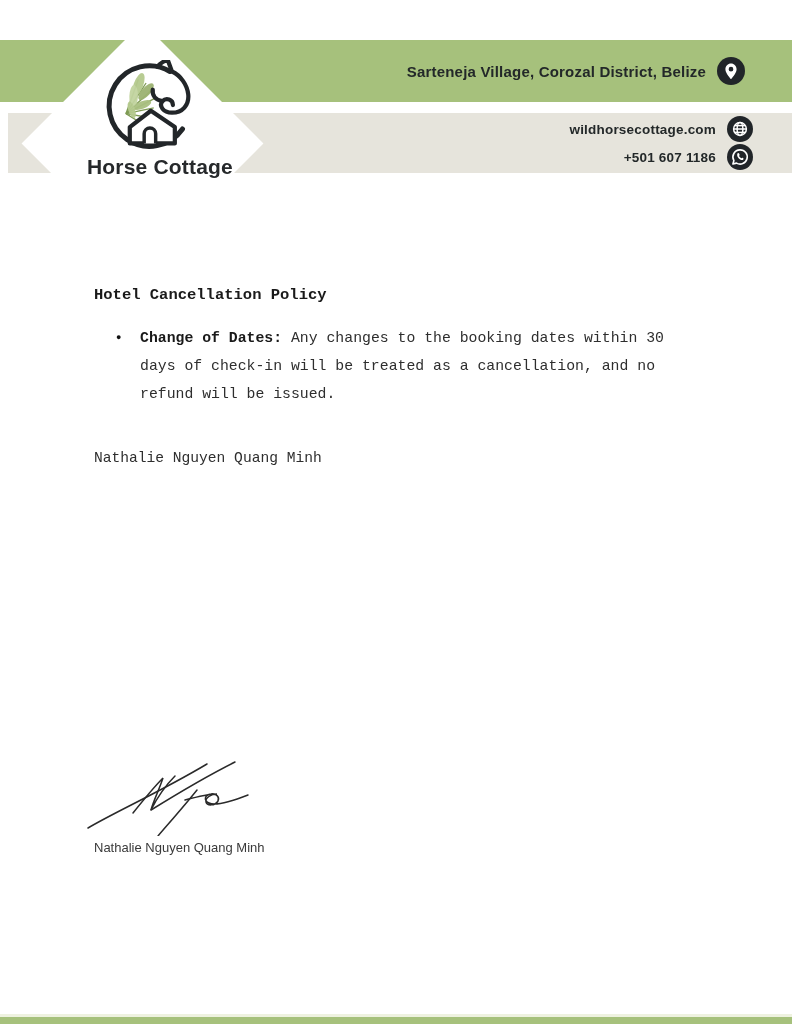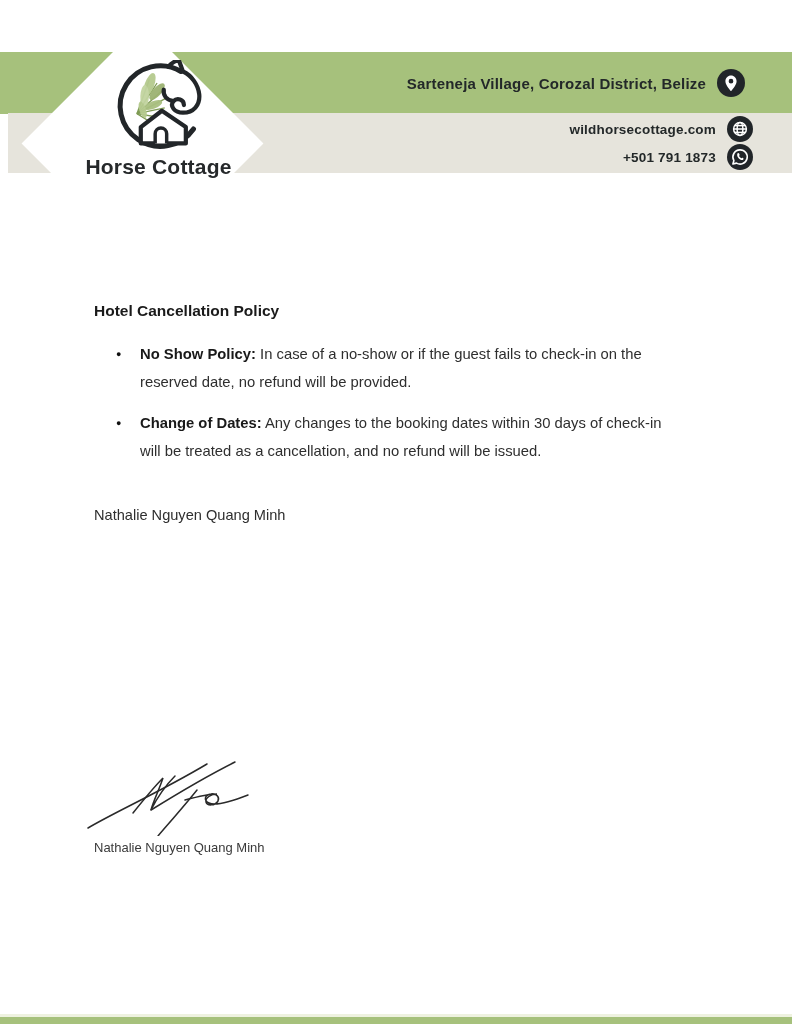--- a/index.html
+++ b/index.html
@@ -10,21 +10,21 @@
     height: 1024px;
     margin: 0 auto;
     background: #ffffff;
     overflow: hidden;
     font-family: "Liberation Sans", sans-serif;
     color: #2e2e2e;
   }
 
   
   .band-green {
-    position: absolute; left: 0; top: 52px; width: 792px; height: 62px;
+    position: absolute; left: 0; top: 40px; width: 792px; height: 62px;
     background: #a6c17c;
     display: flex; align-items: center; justify-content: flex-end;
     padding-right: 47px;
   }
   .band-gray {
     position: absolute; left: 8px; top: 113px; width: 792px; height: 60px;
     background: #e6e4dc;
     display: flex; flex-direction: column; align-items: flex-end; justify-content: center;
     gap: 2px; padding-right: 47px;
   }
@@ -40,30 +40,30 @@
   }
   .icon-circle.big { width: 28px; height: 28px; }
   .icon-circle svg { display: block; }
 
   
   .diamond {
     position: absolute; left: 57px; top: 58px; width: 171px; height: 171px;
     background: #ffffff; transform: rotate(45deg);
   }
   .logo-wrap {
-    position: absolute; left: 73px; top: 60px; width: 171px; text-align: center;
+    position: absolute; left: 62px; top: 60px; width: 171px; text-align: right;
   }
   .logo-mark { display: block; margin: 0 auto; }
   .logo-text {
     margin-top: 3px; font-size: 21px; font-weight: bold; color: #26292b;
     letter-spacing: 0.2px; white-space: nowrap;
   }
 
   
-  .letter-body { position: absolute; left: 94px; top: 301px; width: 584px; }
+  .letter-body { position: absolute; left: 94px; top: 285px; width: 584px; font-family: Liberation Mono, monospace; }
   .letter-body h1 {
     font-size: 15.5px; line-height: 20px; font-weight: bold; color: #1a1a1a;
   }
   .policy-list { list-style: none; margin-top: 19px; max-width: 576px; }
   .policy-list li {
     position: relative; padding-left: 46px; line-height: 28px;
     font-size: 14.8px; margin-bottom: 13px; color: #2e2e2e;
   }
   .policy-list li:last-child { margin-bottom: 16px; }
   .policy-list li::before {
@@ -114,21 +114,21 @@
           <svg width="26" height="26" viewBox="0 0 26 26" fill="none" stroke="#ffffff" stroke-width="1.5">
             <circle cx="13" cy="13" r="6.4"></circle>
             <ellipse cx="13" cy="13" rx="2.9" ry="6.4"></ellipse>
             <line x1="6.6" y1="13" x2="19.4" y2="13"></line>
             <line x1="7.9" y1="9.6" x2="18.1" y2="9.6"></line>
             <line x1="7.9" y1="16.4" x2="18.1" y2="16.4"></line>
           </svg>
         </span>
       </div>
       <div class="contact-row">
-        <span class="contact-text">+501 791 1873</span>
+        <span class="contact-text">+501 607 1186</span>
         <span class="icon-circle">
           <svg width="26" height="26" viewBox="0 0 26 26">
             <path fill="none" stroke="#ffffff" stroke-width="1.6" stroke-linejoin="round" d="M13 5.9a7.1 7.1 0 0 0-6.1 10.7L5.9 20l3.6-.9A7.1 7.1 0 1 0 13 5.9z"></path>
             <path fill="#ffffff" d="M10.4 9.6c.3-.7 1.4-.7 1.7 0l.5 1.1c.15.35-.25.85-.55 1.15-.2.2.95 1.95 2.1 2.4.4.15.85-.3 1.25-.4.45-.1.95.3 1.1.95.15.6-.4 1.2-1.15 1.3-1.9.2-4.7-2.5-5.1-4.4-.15-.75-.1-1.4.15-2.1z"></path>
           </svg>
         </span>
       </div>
     </div>
 
     <div class="diamond"></div>
@@ -161,21 +161,20 @@
         <path d="M31 87 L31 70 L53 53 L78 70 L78 87 Z" fill="#ffffff" stroke="#222629" stroke-width="4.4" stroke-linejoin="round"></path>
         <path d="M46 87 L46 77 A6 6 0 0 1 58 77 L58 87" fill="#ffffff" stroke="#222629" stroke-width="3.6"></path>
       </svg>
       <div class="logo-text">Horse Cottage</div>
     </div>
   </header>
 
   <main class="letter-body">
     <h1>Hotel Cancellation Policy</h1>
     <ul class="policy-list">
-      <li><strong>No Show Policy:</strong> <span>In case of a no-show or if the guest fails to check-in on the reserved date, no refund will be provided.</span></li>
       <li><strong>Change of Dates:</strong> <span>Any changes to the booking dates within 30 days of check-in will be treated as a cancellation, and no refund will be issued.</span></li>
     </ul>
     <p class="sender first">Nathalie Nguyen Quang Minh</p>
   </main>
 
   <div class="signature-block">
     <svg class="signature-svg" width="200" height="86" viewBox="0 0 200 86" fill="none" stroke="#2a2a2a" stroke-width="1.5" stroke-linecap="round">
       <path d="M3 78 C30 62 75 42 122 14"></path>
       <path d="M48 63 C60 48 70 36 78 28 C74 40 68 52 66 60 C72 48 82 34 90 26"></path>
       <path d="M66 60 C95 42 130 22 150 12"></path>

